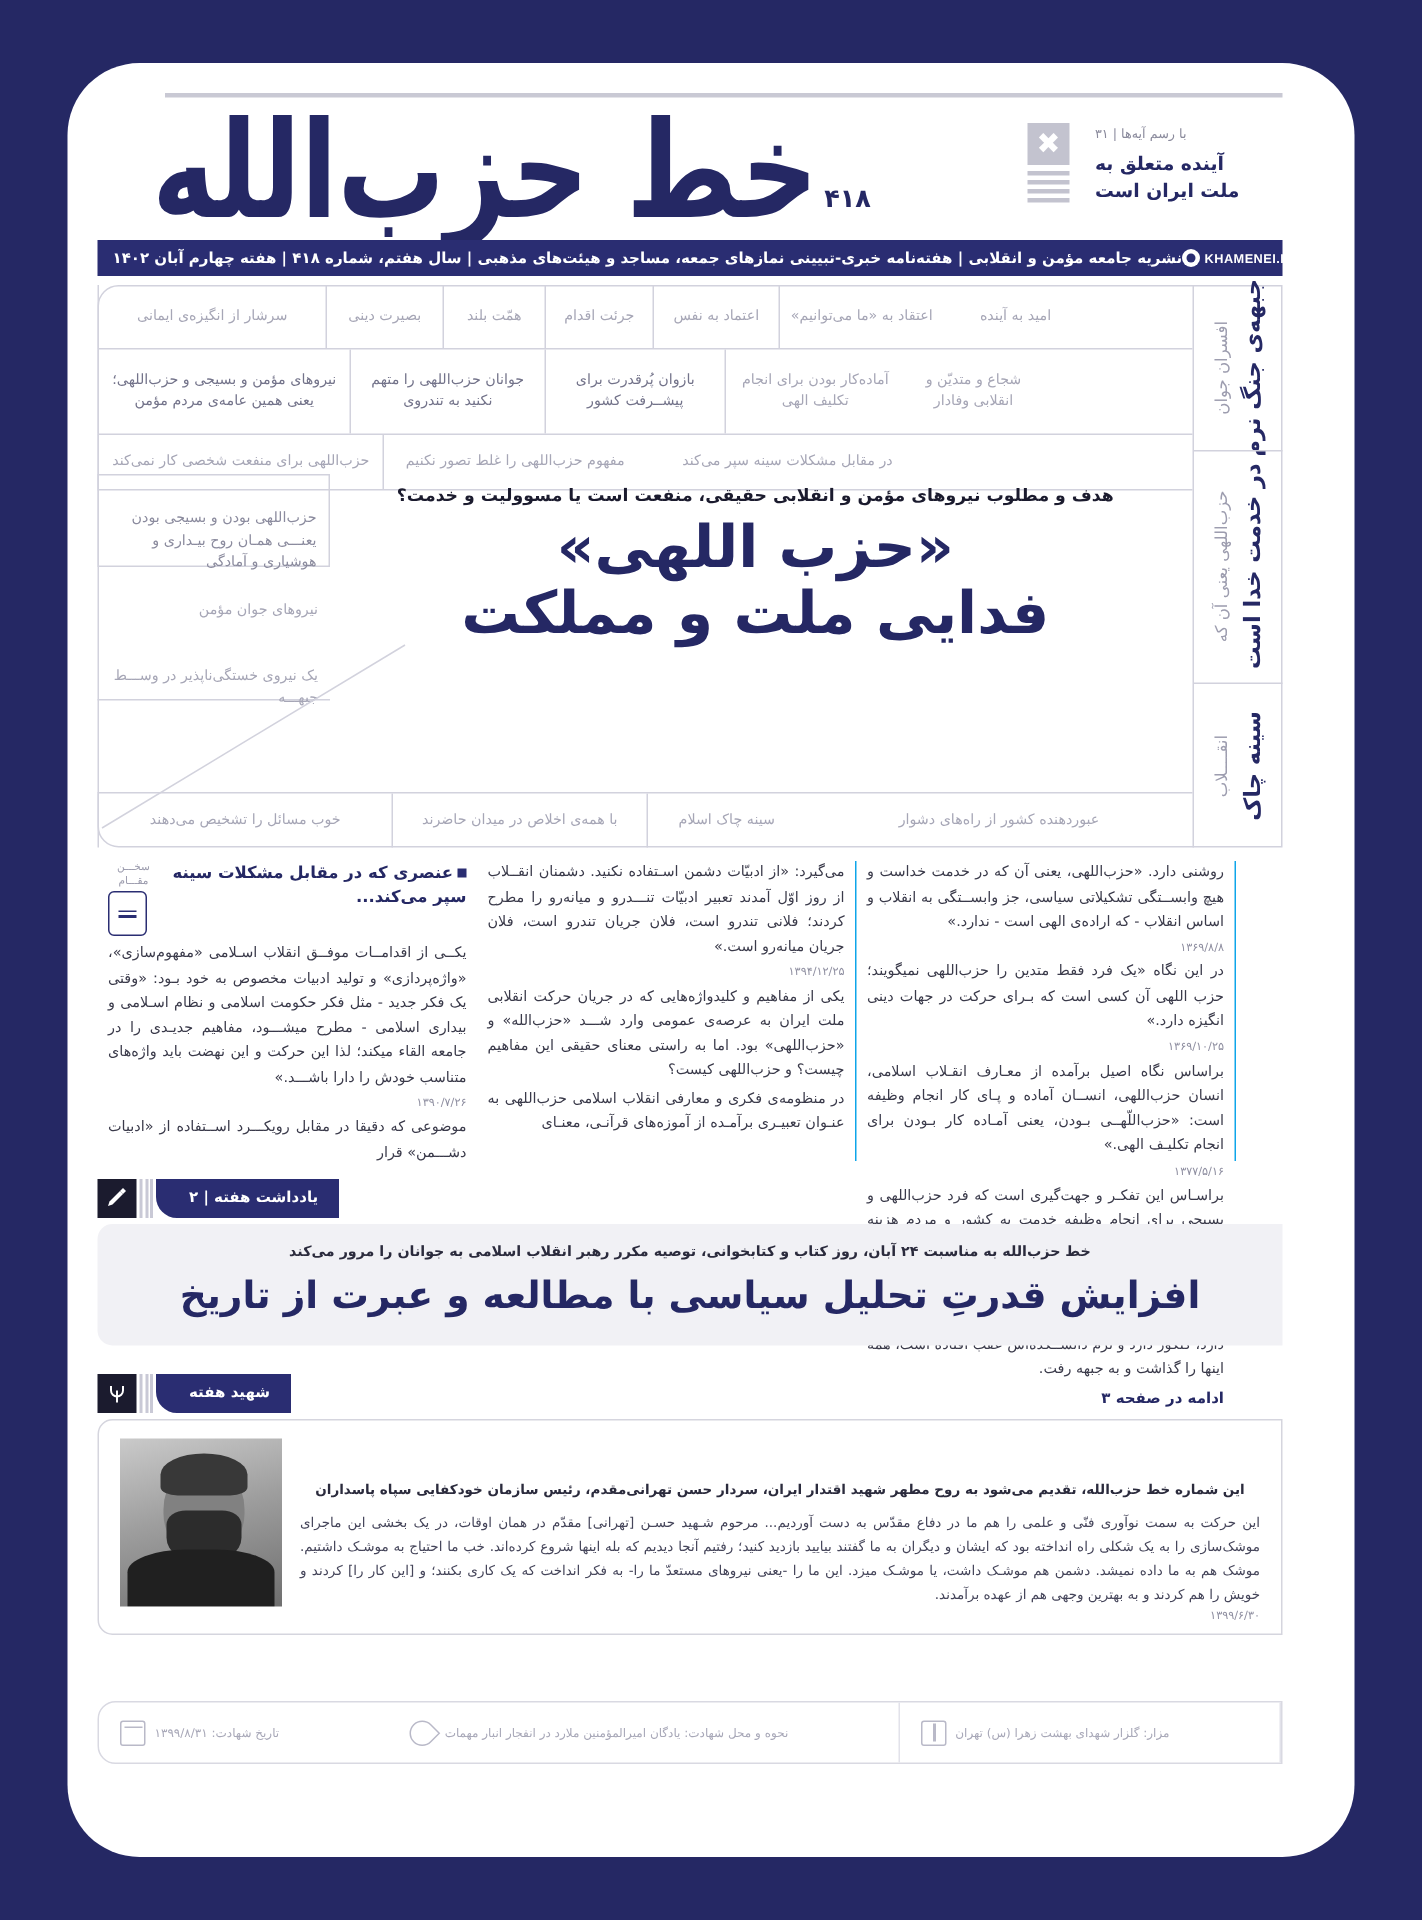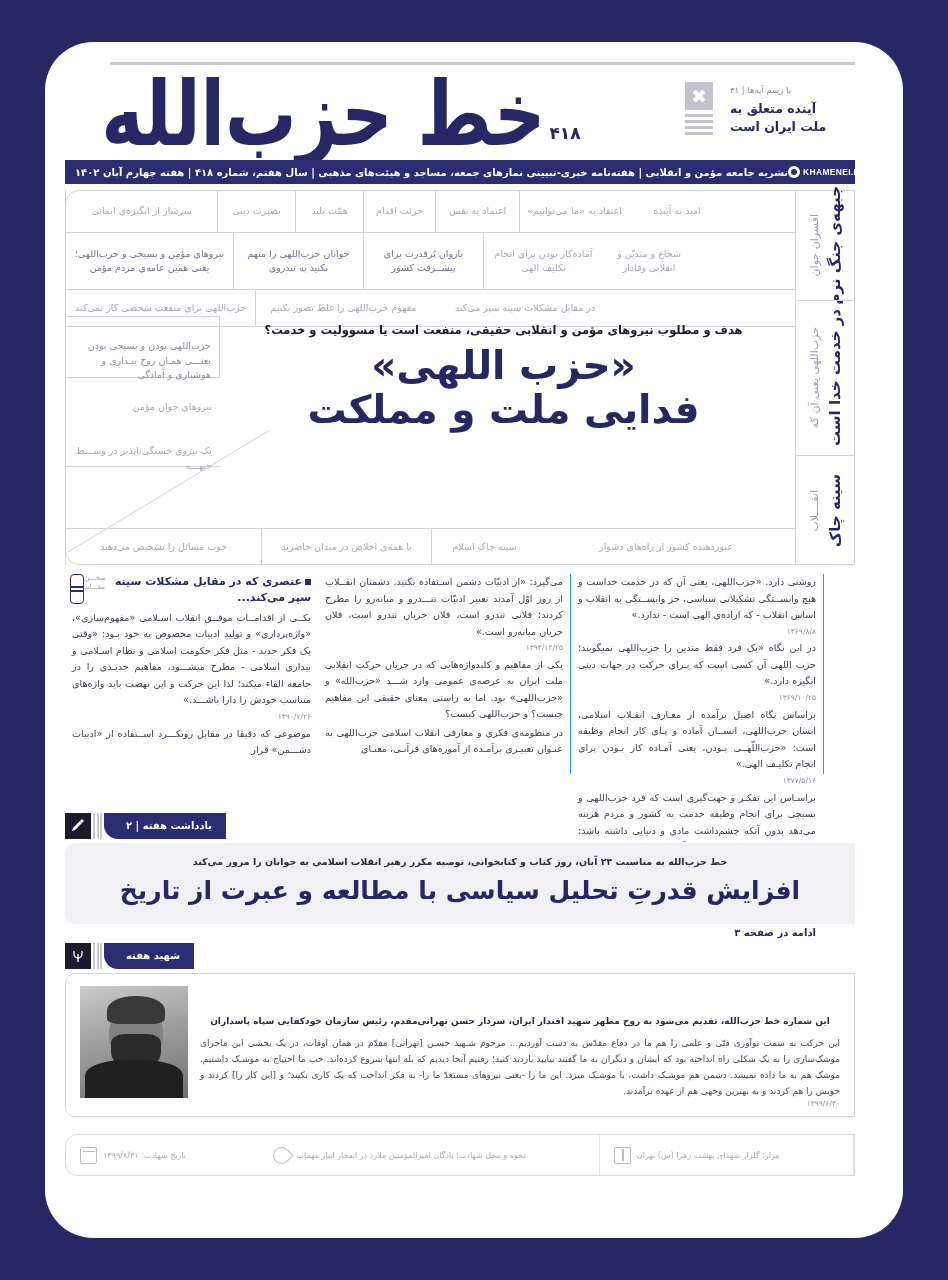--- a/index.html
+++ b/index.html
@@ -330,22 +330,22 @@
 
   .col-head {
     display: flex;
     flex-direction: row-reverse;
     align-items: flex-start;
     gap: 6px;
     margin-bottom: 4px;
   }
   .col-icon-stack {
     display: flex;
-    flex-direction: row;
-    align-items: flex-start;
+    flex-direction: column;
+    align-items: flex-end;
     flex: 0 0 auto;
     width: 34px;
   }
   .speech-label {
     font-size: 7px;
     color: #9a9aac;
     line-height: 1.3;
     text-align: center;
     margin-bottom: 2px;
     letter-spacing: 2px;
@@ -387,21 +387,20 @@
     font-size: 10px;
   }
 
   
   .chip-row {
     display: flex;
     flex-direction: row-reverse;
     align-items: center;
     justify-content: flex-start;
     height: 26px;
-    margin-top: 27px;
   }
   .chip-icon {
     width: 26px; height: 26px;
     background: #1b1b2e;
     display: flex; align-items: center; justify-content: center;
     flex: 0 0 auto;
   }
   .chip-icon svg { display: block; }
   .chip-ticks {
     display: flex; gap: 1.5px; margin: 0 2px; flex: 0 0 auto;

